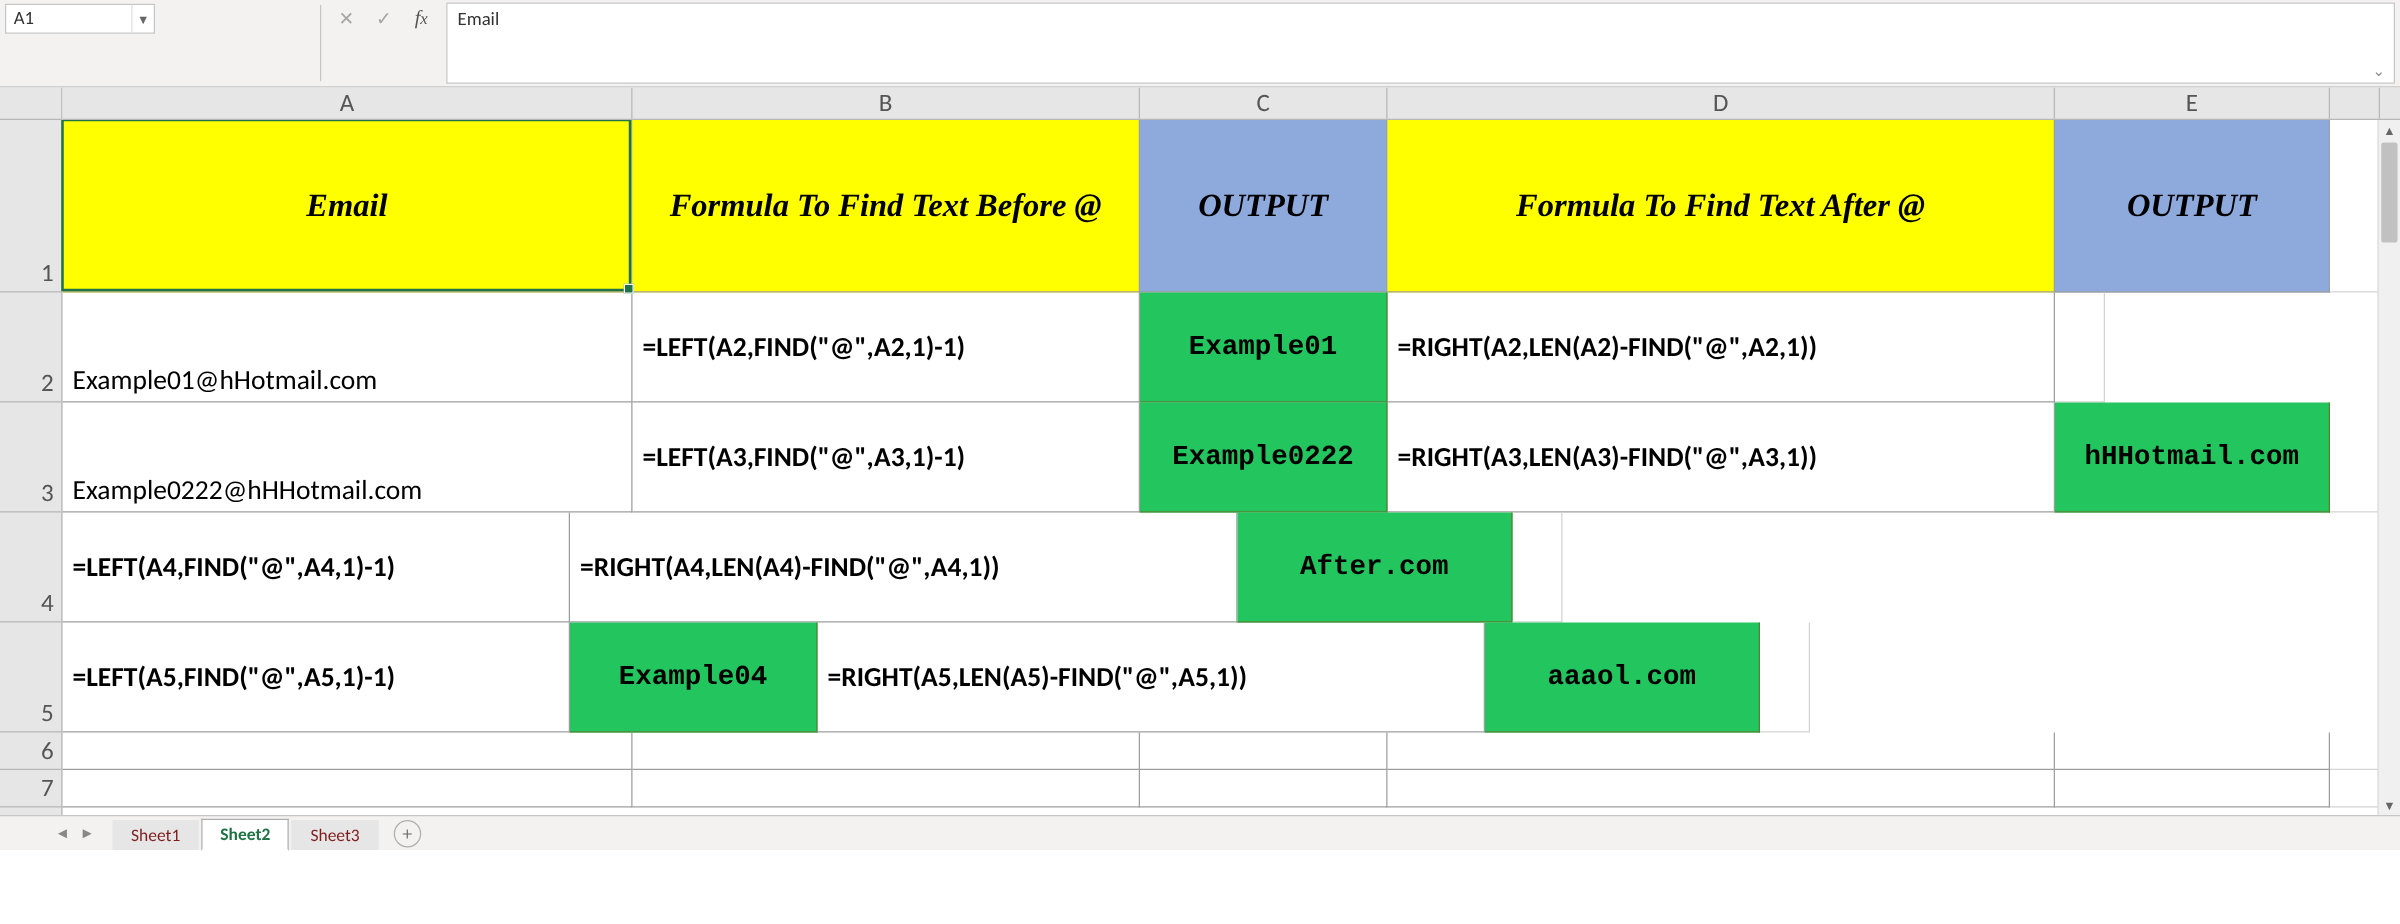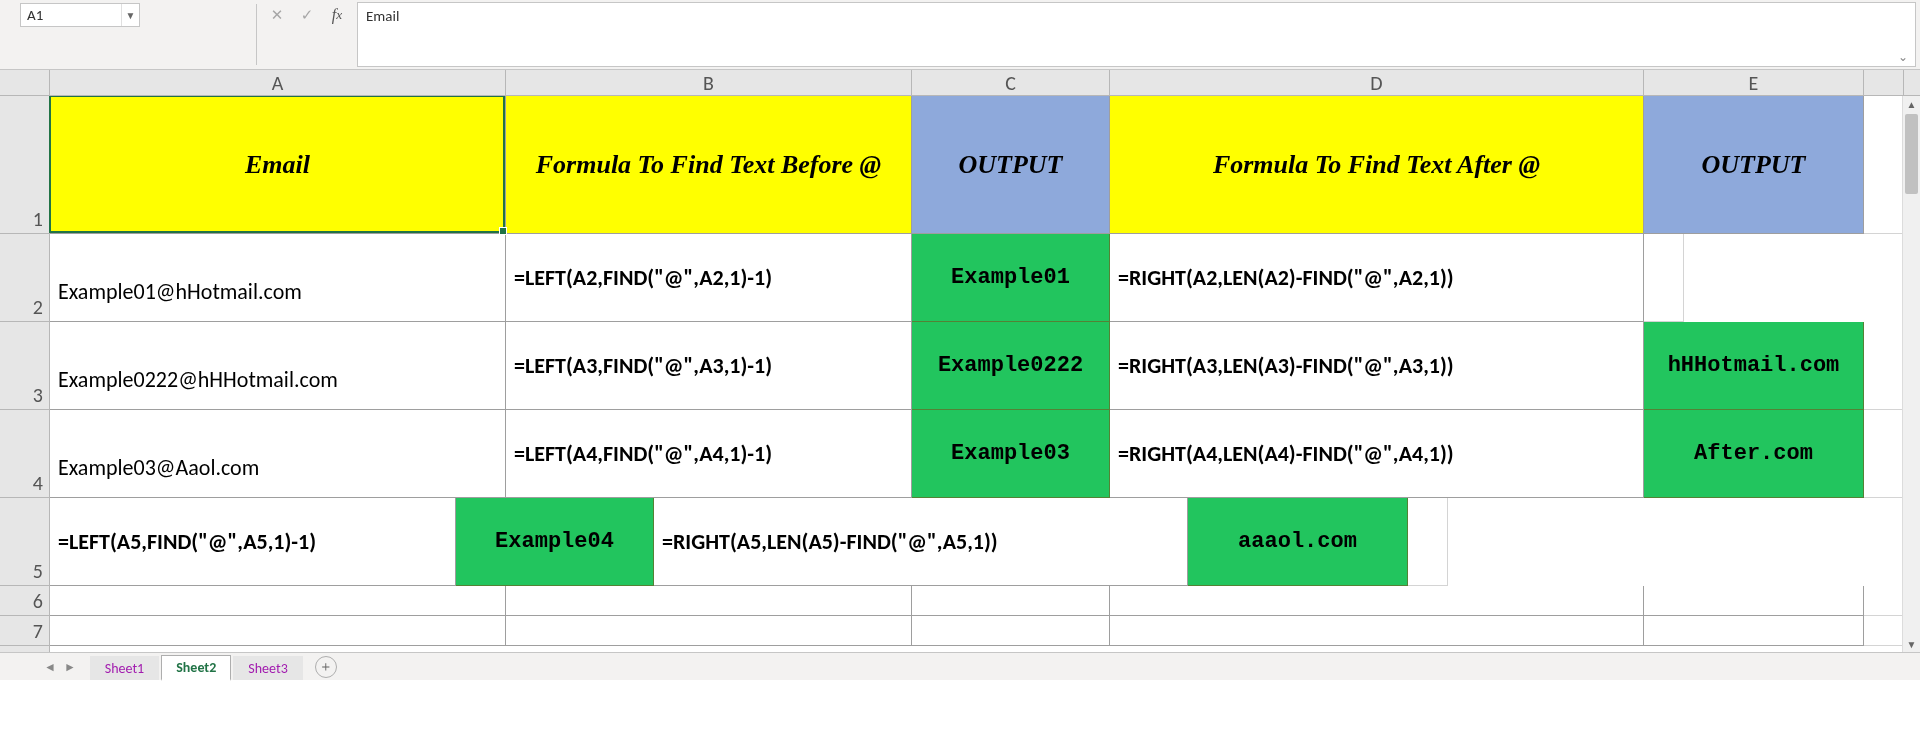--- a/index.html
+++ b/index.html
@@ -1,21 +1,21 @@
 <!DOCTYPE html>
 <html><head>
 <meta charset="utf-8">
 <style>
   * { box-sizing: border-box; margin: 0; padding: 0; }
   html, body { width: 1920px; height: 739px; font-family: Calibri, Arial, sans-serif; background: #fff; overflow: hidden; }
 
   
   .fbar { display: flex; align-items: stretch; height: 70px; border-bottom: 1px solid #c6c6c6; background: #f3f2f1; }
   .namebox-wrap { display: flex; flex-direction: column; width: 256px; }
-  .namebox-row { display: flex; align-items: center; height: 30px; padding: 2px 20px; gap: 4px; }
+  .namebox-row { display: flex; align-items: center; height: 30px; padding: 2px 4px; gap: 4px; }
   .namebox { flex: 0 0 120px; height: 24px; display: flex; align-items: center; background: #fff; border: 1px solid #c6c6c6; }
   .namebox span { flex: 1; padding: 0 6px; font-size: 15px; color: #333; }
   .namebox-dd { width: 18px; height: 100%; display: flex; align-items: center; justify-content: center; color: #666; font-size: 10px; border-left: 1px solid #e0e0e0; cursor: pointer; }
   .fbar-sep { width: 1px; background: #c6c6c6; margin: 4px 0; }
   .fbar-mid { display: flex; align-items: flex-start; padding-top: 2px; }
   .fbar-btns { display: flex; align-items: center; height: 26px; gap: 10px; padding: 0 10px; }
   .fbar-btn { width: 20px; height: 20px; display: flex; align-items: center; justify-content: center; color: #a6a6a6; font-size: 15px; cursor: pointer; }
   .fbar-btn.fx { font-style: italic; font-family: "Times New Roman", serif; color: #555; font-size: 16px; }
   .fbar-input-wrap { flex: 1; display: flex; align-items: stretch; background: #fff; margin: 2px 4px 2px 0; border: 1px solid #c6c6c6; position: relative; }
   .fbar-input { flex: 1; padding: 4px 8px; font-size: 15px; color: #333; display: flex; align-items: flex-start; }
@@ -34,38 +34,38 @@
   .cells { position: relative; }
   .row { display: flex; }
   .cell { border-right: 1px solid #d4d4d4; border-bottom: 1px solid #d4d4d4; display: flex; align-items: center; padding: 0 8px; font-size: 22px; color: #000; overflow: hidden; white-space: nowrap; position: relative; }
 
   .hdrcell { font-family: "Comic Sans MS", cursive; font-weight: bold; font-size: 26px; font-style: italic; justify-content: center; text-align: center; white-space: normal; line-height: 1.2; border-right: 1px solid #9e9e9e; border-bottom: 1px solid #9e9e9e; }
   .bg-yellow { background: #ffff00; }
   .bg-blue { background: #8ea9db; }
   .bg-green { background: #22c55e; font-family: Liberation Mono, monospace; }
   .outcell { font-weight: bold; justify-content: center; border-right: 1px solid #548235; border-bottom: 1px solid #548235; }
   .datacell { border-right: 1px solid #9e9e9e; border-bottom: 1px solid #9e9e9e; }
-  .emailcell { align-items: flex-end; padding-bottom: 16px; }
+  .emailcell { align-items: flex-end; padding-bottom: 4px; }
   .formulacell { font-weight: bold; }
 
   
   .active-outline { position: absolute; border: 2px solid #217346; pointer-events: none; z-index: 5; }
   .active-handle { position: absolute; width: 8px; height: 8px; background: #217346; border: 1px solid #fff; right: -4px; bottom: -4px; pointer-events: auto; cursor: crosshair; }
 
   .vscroll { position: absolute; right: 0; top: 26px; width: 18px; bottom: 0; background: #f0f0f0; border-left: 1px solid #dcdcdc; }
   .vscroll .thumb { position: absolute; left: 2px; right: 2px; top: 18px; height: 80px; background: #c1c1c1; border-radius: 2px; }
   .vscroll .arr { position: absolute; left: 0; right: 0; height: 16px; display: flex; align-items: center; justify-content: center; color: #666; font-size: 10px; cursor: pointer; }
   .vscroll .arr.up { top: 0; }
   .vscroll .arr.dn { bottom: 0; }
 
   
   .tabstrip { height: 28px; display: flex; align-items: center; background: #f3f2f1; border-top: 1px solid #c6c6c6; padding-left: 30px; gap: 0; }
   .tabnav { display: flex; gap: 8px; padding: 0 14px; color: #888; }
   .tabnav span { cursor: pointer; font-size: 12px; }
-  .sheettab { padding: 3px 14px; font-size: 14px; color: #a21caf; border: 1px solid transparent; border-bottom: none; cursor: pointer; position: relative; top: 1px; background: #e6e6e6; margin-right: 2px; }
+  .sheettab { padding: 3px 14px; font-size: 14px; color: #7f1d1d; border: 1px solid transparent; border-bottom: none; cursor: pointer; position: relative; top: 1px; background: #e6e6e6; margin-right: 2px; }
   .sheettab.active { background: #fff; border-color: #aeaeae; color: #217346; font-weight: 600; border-bottom: 2px solid #fff; }
   .addsheet { width: 22px; height: 22px; border: 1px solid #aeaeae; border-radius: 50%; display: flex; align-items: center; justify-content: center; color: #666; font-size: 14px; margin-left: 10px; cursor: pointer; }
 
   
   .cA { width: 456px; }
   .cB { width: 406px; }
   .cC { width: 198px; }
   .cD { width: 534px; }
   .cE { width: 220px; }
   .cF { width: 40px; }
@@ -149,23 +149,21 @@
         <div class="row">
           <div class="cell datacell emailcell cA rD">Example0222@hHHotmail.com</div>
           <div class="cell datacell formulacell cB rD">=LEFT(A3,FIND("@",A3,1)-1)</div>
           <div class="cell outcell bg-green cC rD">Example0222</div>
           <div class="cell datacell formulacell cD rD">=RIGHT(A3,LEN(A3)-FIND("@",A3,1))</div>
           <div class="cell outcell bg-green cE rD">hHHotmail.com</div>
           <div class="cell cF rD"></div>
         </div>
 
         <div class="row">
-          <div class="cell datacell emailcell cA rD">Example03@Aaol.com</div>
           <div class="cell datacell formulacell cB rD">=LEFT(A4,FIND("@",A4,1)-1)</div>
-          <div class="cell outcell bg-green cC rD">Example03</div>
           <div class="cell datacell formulacell cD rD">=RIGHT(A4,LEN(A4)-FIND("@",A4,1))</div>
           <div class="cell outcell bg-green cE rD">After.com</div>
           <div class="cell cF rD"></div>
         </div>
 
         <div class="row">
           <div class="cell datacell formulacell cB rD">=LEFT(A5,FIND("@",A5,1)-1)</div>
           <div class="cell outcell bg-green cC rD">Example04</div>
           <div class="cell datacell formulacell cD rD">=RIGHT(A5,LEN(A5)-FIND("@",A5,1))</div>
           <div class="cell outcell bg-green cE rD">aaaol.com</div>

